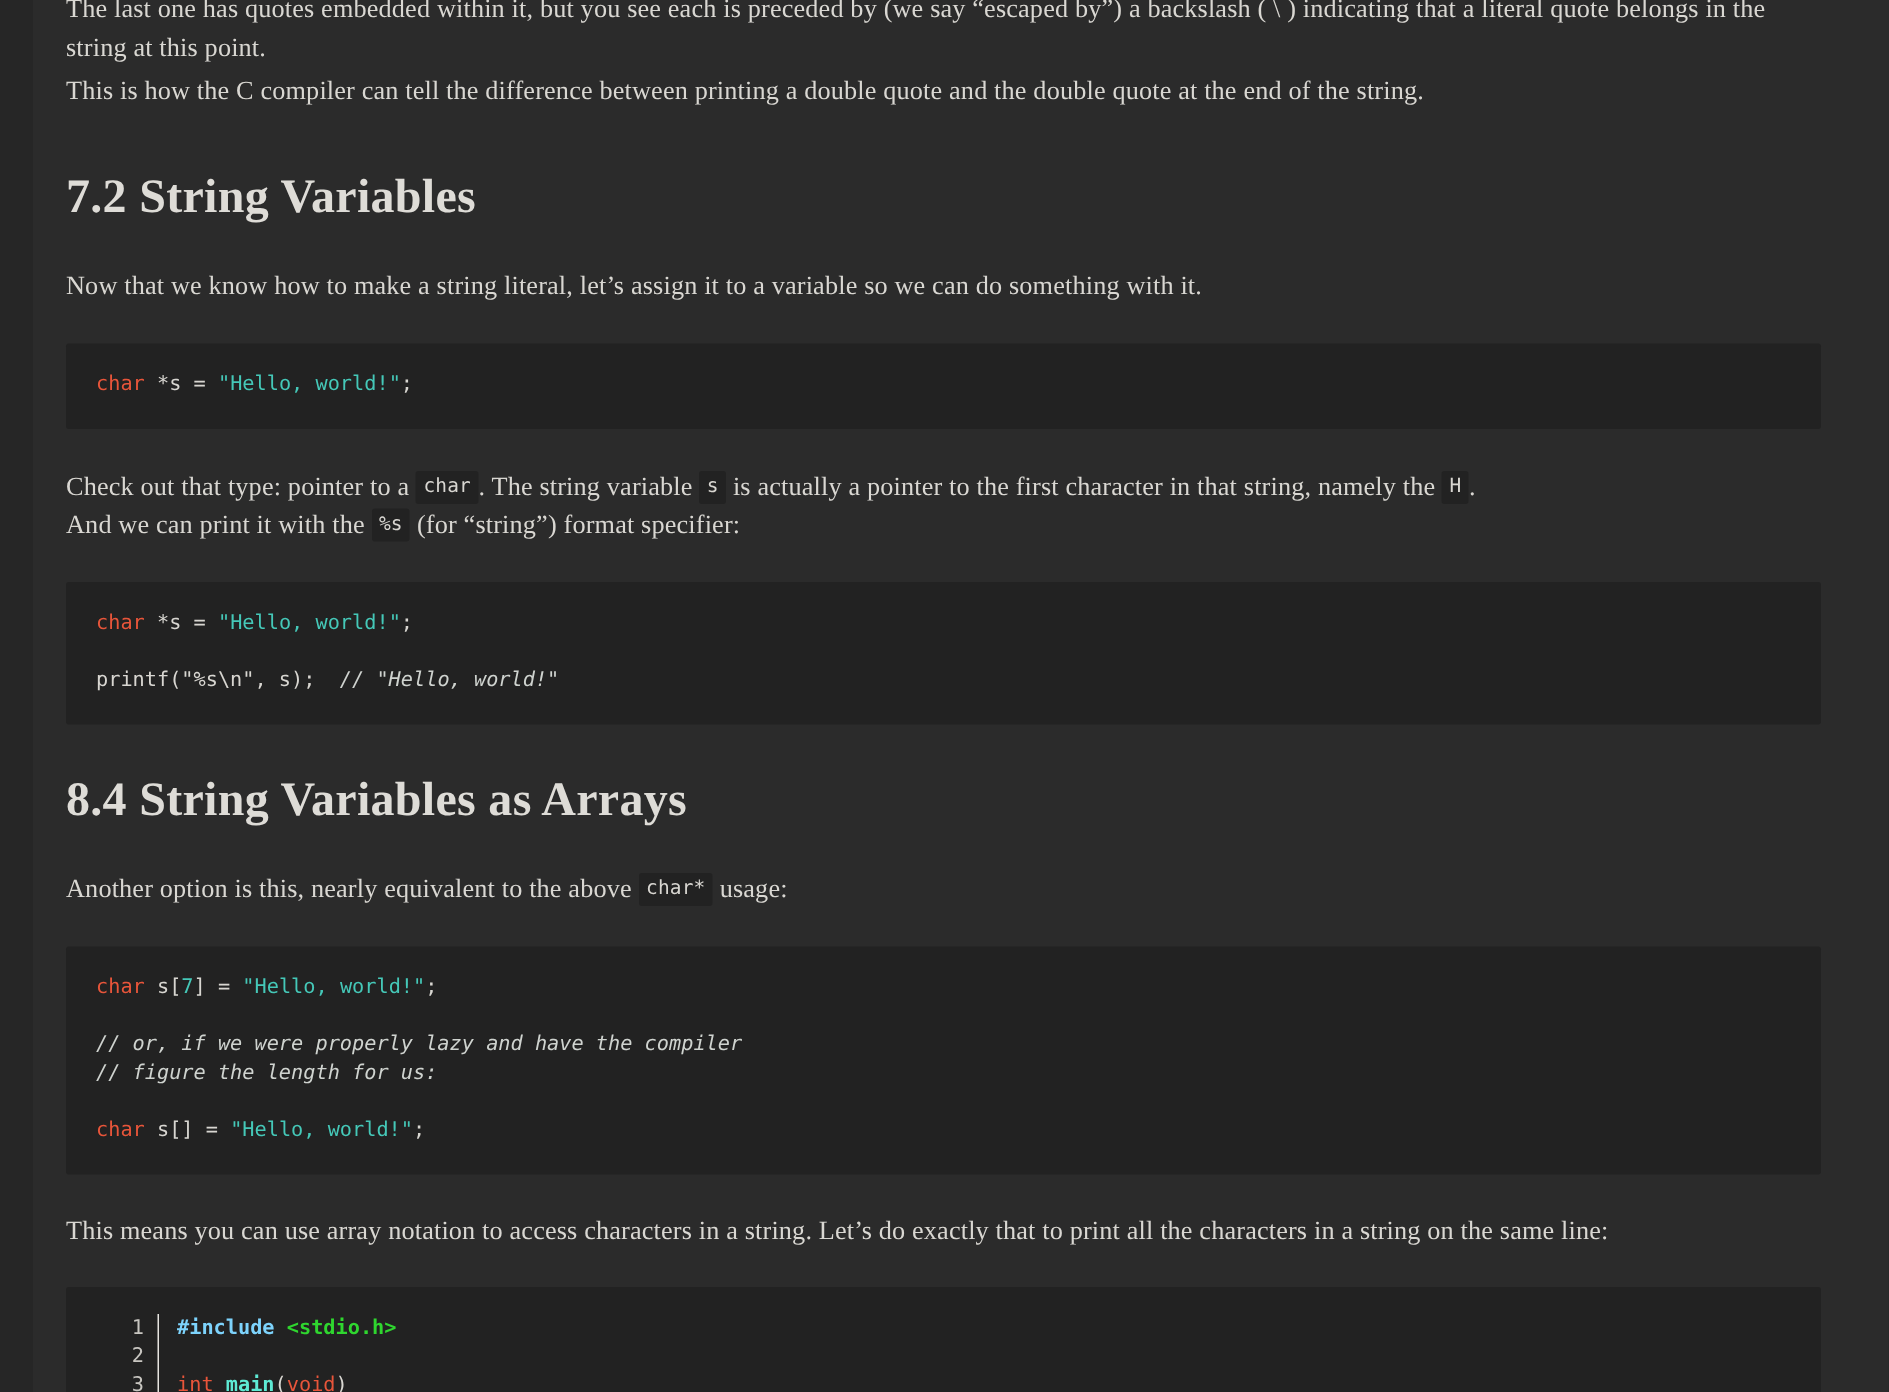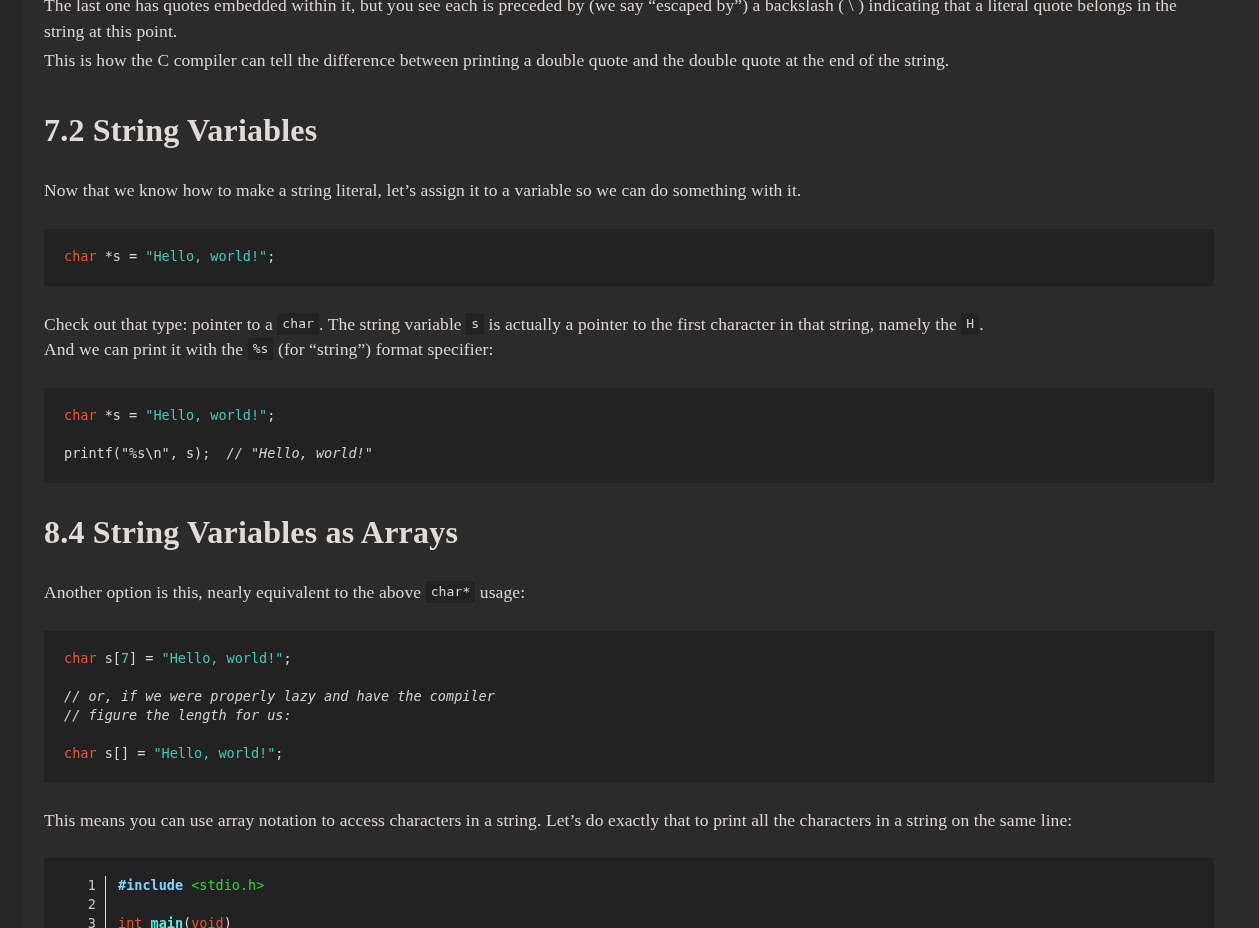--- a/index.html
+++ b/index.html
@@ -107,21 +107,21 @@
     padding-left: 12px;
     white-space: pre;
   }
 
   
   .t-kw    { color: #e8553a; }
   .t-str   { color: #45c8b8; }
   .t-num   { color: #45c8b8; }
   .t-com   { color: #cfd3cf; font-style: italic; }
   .t-pre   { color: #7dd3fc; font-weight: bold; }
-  .t-inc   { color: #2fd62f; font-weight: normal; }
+  .t-inc   { color: #2fd62f; font-weight: bold; }
   .t-fn    { color: #5eead4; font-weight: bold; }
   .t-pl    { color: #d8d6d1; }
 </style>
 </head>
 <body>
 
 <div class="page-shell">
 
   <div class="edge-strip-left"></div>
 

